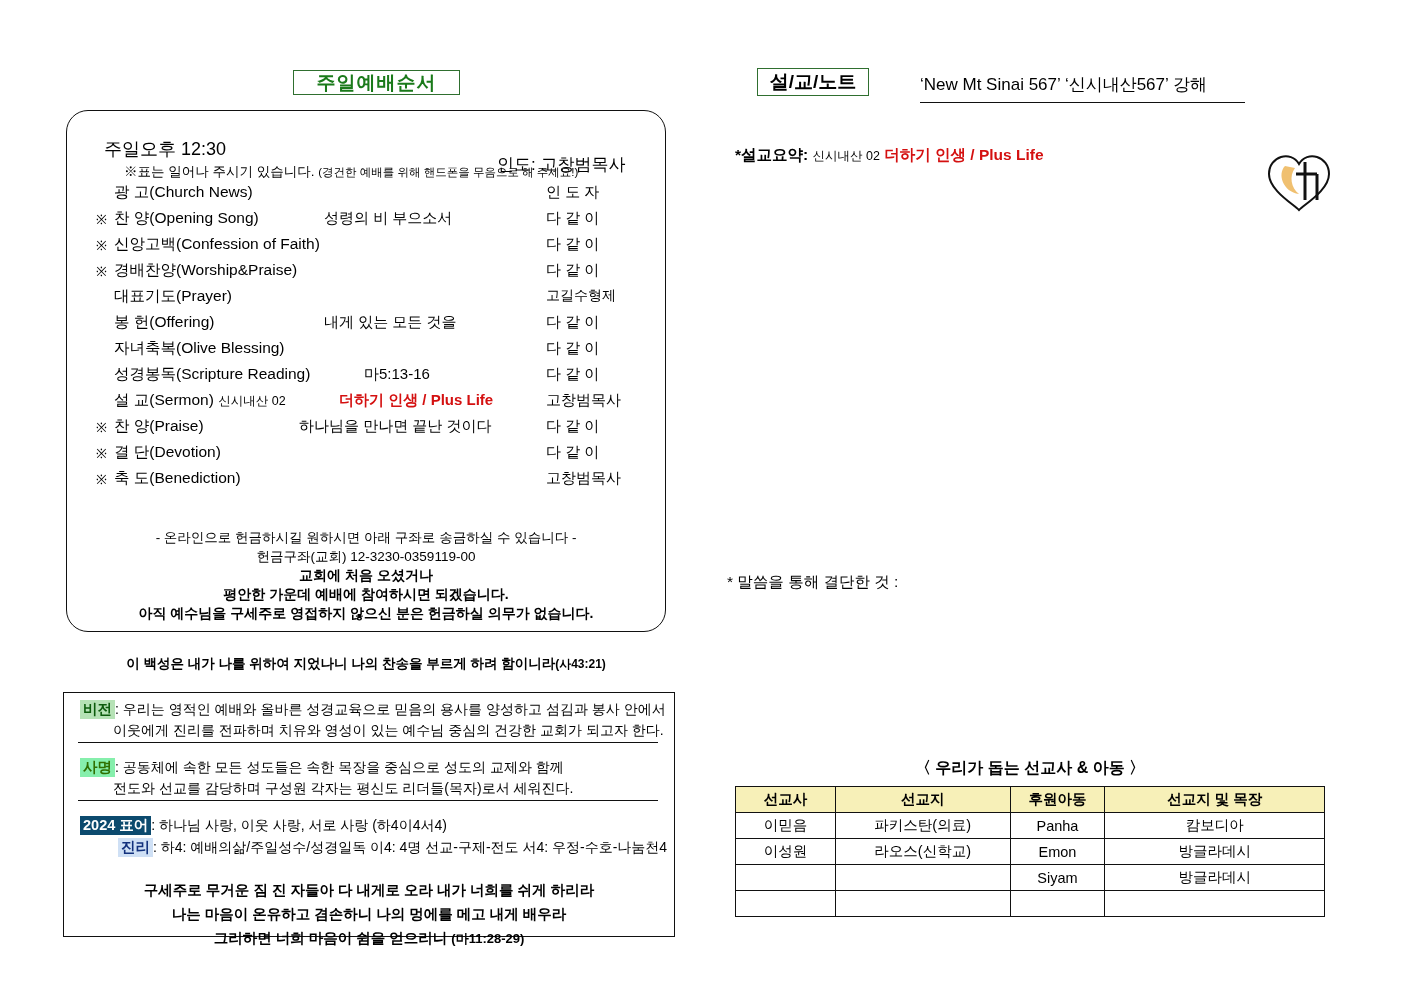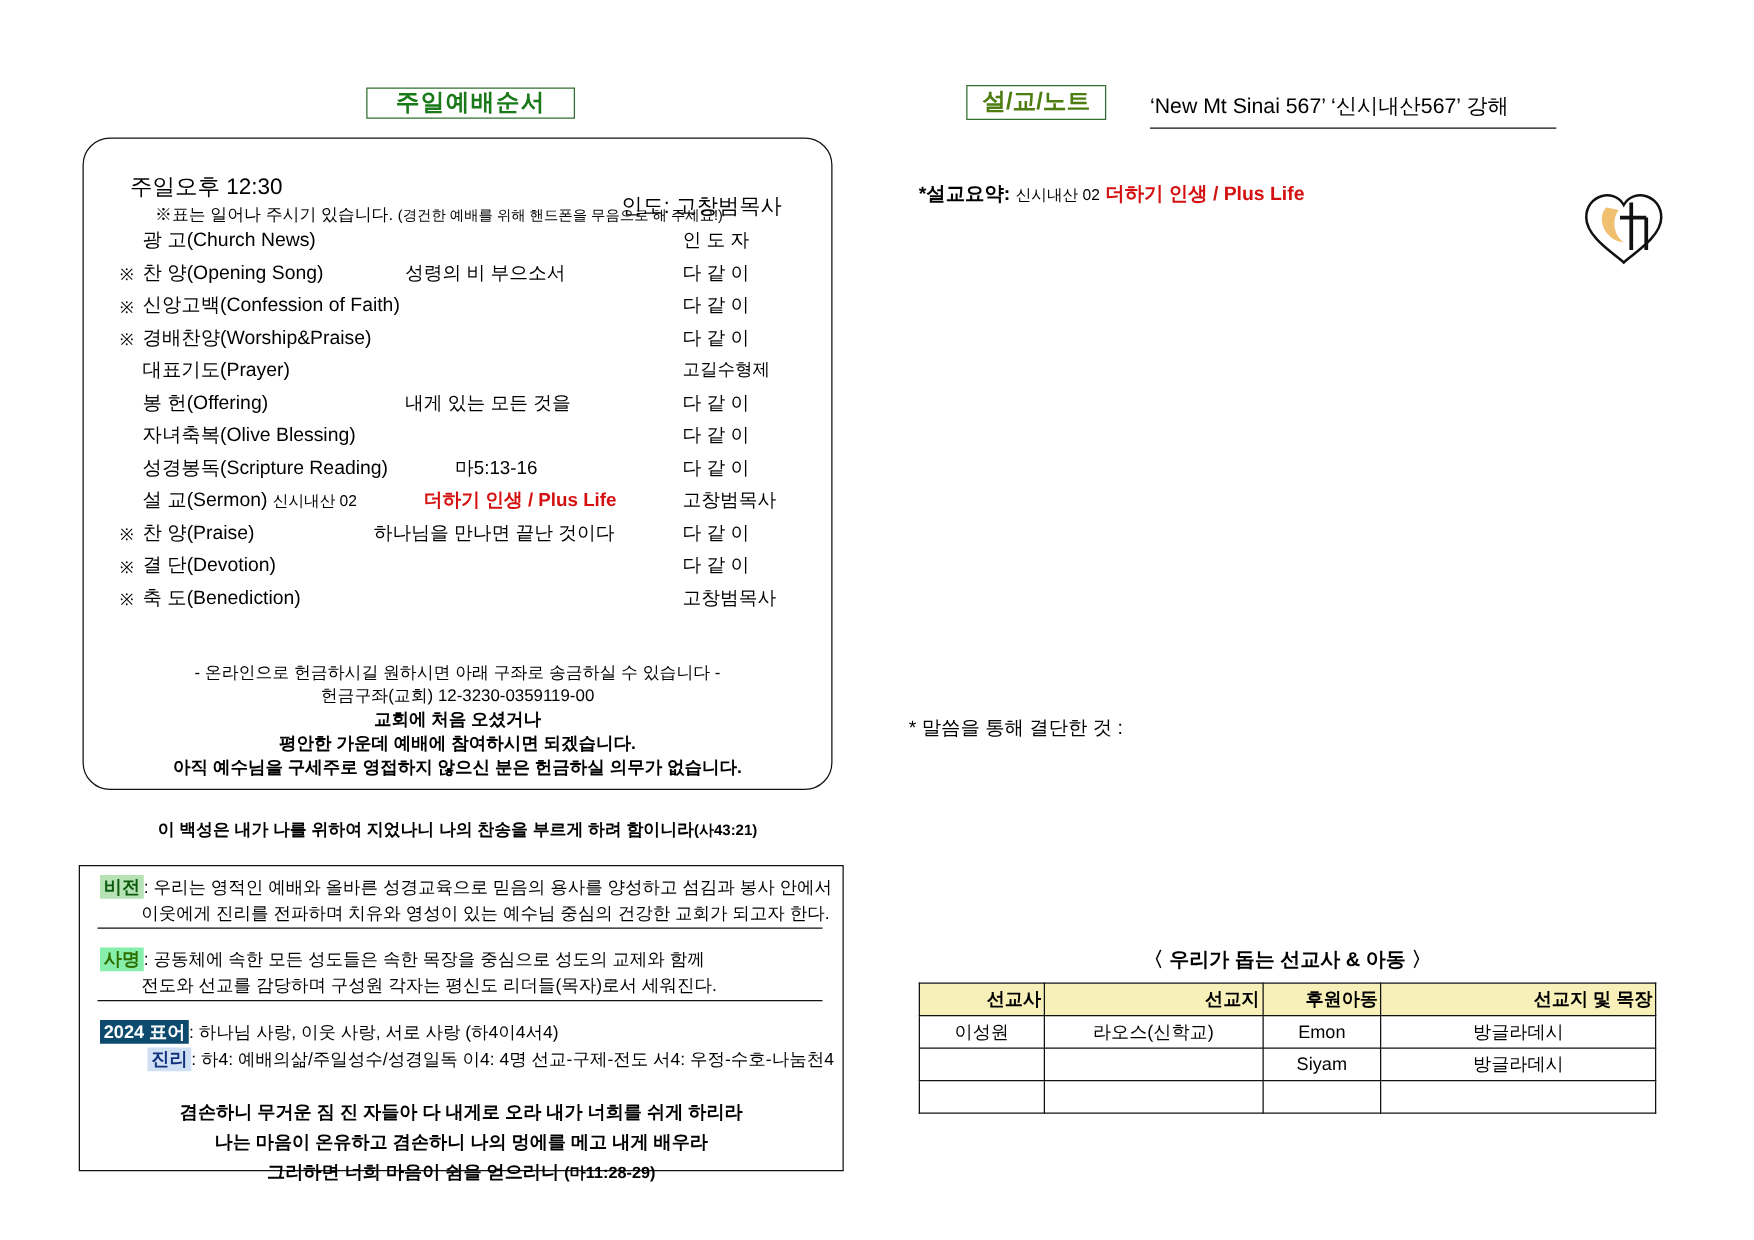--- a/index.html
+++ b/index.html
@@ -211,23 +211,22 @@
     position: absolute;
     left: 757px;
     top: 68px;
     width: 112px;
     height: 28px;
     border: 1.5px solid #2f6f2f;
     box-sizing: border-box;
     text-align: center;
     font-size: 19px;
     font-weight: bold;
-    color: #4d7c0f;
+    color: #000000;
     line-height: 26px;
-    margin-left: 16px;
   }
   .sermon-title {
     position: absolute;
     left: 920px;
     top: 73px;
     width: 325px;
     font-size: 17px;
     border-bottom: 1.5px solid #111;
     padding-bottom: 6px;
     white-space: nowrap;
@@ -285,21 +284,20 @@
   }
   table.miss td, table.miss th {
     border: 1px solid #111;
     height: 25px;
     text-align: center;
     padding: 0 2px;
   }
   table.miss thead th {
     background: #f7f0b8;
     font-weight: bold;
-    text-align: right;
   }
   table.miss col.c1 { width: 100px; }
   table.miss col.c2 { width: 175px; }
   table.miss col.c3 { width: 95px; }
   table.miss col.c4 { width: 220px; }
 </style>
 </head>
 <body>
 
 <div class="page">
@@ -441,21 +439,21 @@
   <div class="vb-line" style="left:80px; top:816px;">
     <span class="tag tag-goal">2024 표어</span><span>:</span>
     <span>하나님 사랑, 이웃 사랑, 서로 사랑 (하4이4서4)</span>
   </div>
   <div class="vb-line" style="left:118px; top:838px;">
     <span class="tag tag-truth">진리</span><span>:</span>
     <span>하4: 예배의삶/주일성수/성경일독  이4: 4명 선교-구제-전도  서4: 우정-수호-나눔천4</span>
   </div>
 
   <div class="vision-bottom">
-    <div>겸손하니 무거운 짐 진 자들아 다 내게로 오라 내가 너희를 쉬게 하리라</div>
+    <div>구세주로 무거운 짐 진 자들아 다 내게로 오라 내가 너희를 쉬게 하리라</div>
     <div>나는 마음이 온유하고 겸손하니 나의 멍에를 메고 내게 배우라</div>
     <div>
       <span>그리하면 너희 마음이 쉼을 얻으리니</span>
       <span class="ref">(마11:28-29)</span>
     </div>
   </div>
 
   <div class="sermon-note-tag">설/교/노트</div>
 
   <div class="sermon-title">
@@ -492,20 +490,26 @@
       </colgroup>
     <thead>
       <tr>
         <th>선교사</th>
         <th>선교지</th>
         <th>후원아동</th>
         <th>선교지 및 목장</th>
       </tr>
     </thead>
     <tbody>
+      <tr>
+        <td>이믿음</td>
+        <td>파키스탄(의료)</td>
+        <td>Panha</td>
+        <td>캄보디아</td>
+      </tr>
       <tr>
         <td>이성원</td>
         <td>라오스(신학교)</td>
         <td>Emon</td>
         <td>방글라데시</td>
       </tr>
       <tr>
         <td></td>
         <td></td>
         <td>Siyam</td>

